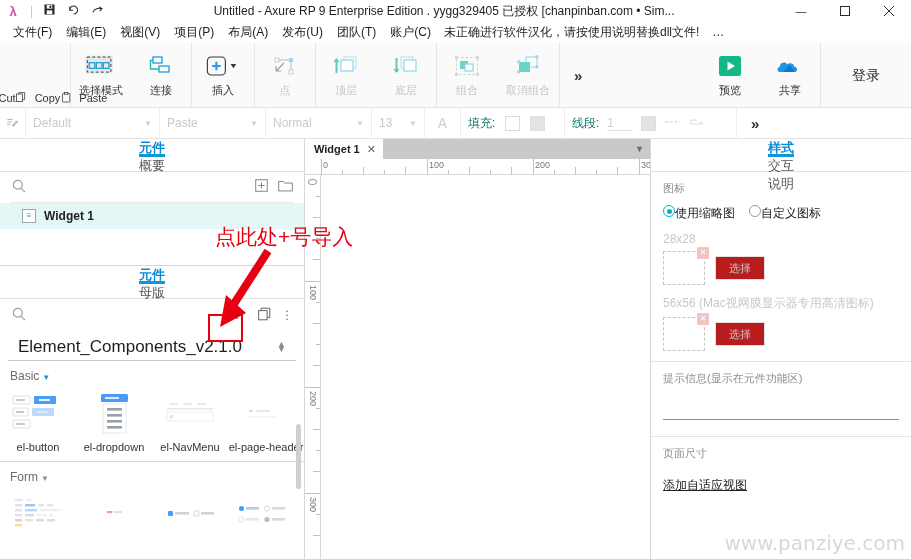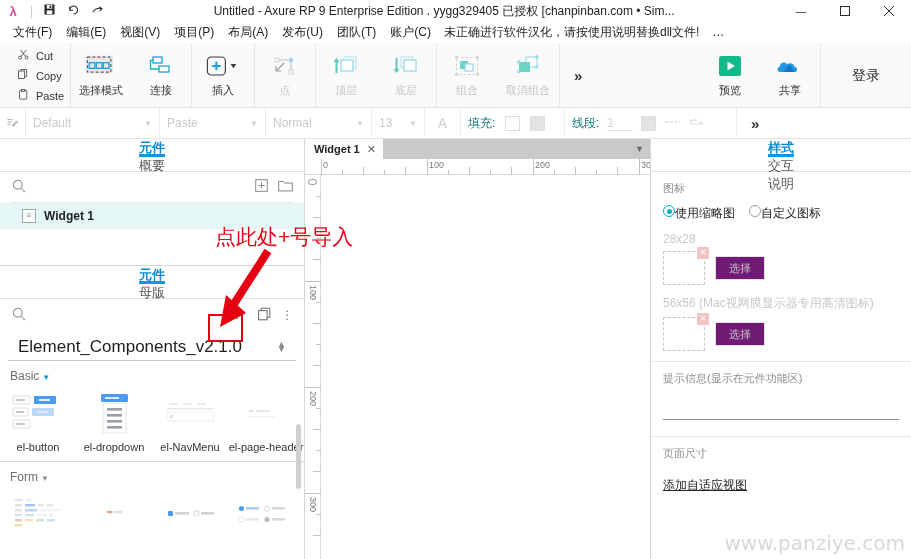--- a/index.html
+++ b/index.html
@@ -35,22 +35,22 @@
   }
   .menu-item { padding: 0 7px; height: 21px; line-height: 21px; white-space: nowrap; cursor: default; }
   .menu-note { padding: 0 6px; white-space: nowrap; color: #1e1e1e; }
 
   
   .toolbar {
     position: absolute; top: 43px; left: 0; width: 911px; height: 65px;
     background: #fafafa; border-bottom: 1px solid #e2e2e2; display: flex; align-items: stretch;
   }
   .tbar-sec { display: flex; align-items: center; border-right: 1px solid #e6e6e6; height: 65px; }
-  .clip-col { display: flex; flex-direction: column; justify-content: center;
-              width: 70px; padding-left: 17px; height: 65px; }
+  .clip-col { display: flex; flex-direction: row; justify-content: center;
+              width: 70px; padding-left: 17px; height: 65px; align-items: flex-end; }
   .clip-row { display: flex; align-items: center; height: 20px; font-size: 11px; color: #333; gap: 7px; }
   .clip-ic { width: 12px; text-align: center; font-size: 11px; color: #444; }
 
   .tool-btn { width: 60px; height: 65px; display: flex; flex-direction: column;
               align-items: center; justify-content: center; gap: 4px; }
   .tool-btn.wide { width: 62px; }
   .tool-lbl { font-size: 11px; color: #333; white-space: nowrap; }
   .tool-lbl.dis { color: #c4c4c4; }
   .tool-ic { height: 26px; display: flex; align-items: center; justify-content: center; }
 
@@ -140,21 +140,21 @@
          position:relative; background:#fff; }
   .rdo.on { border-color:#00b3c4; }
   .rdo.on:after { content:""; position:absolute; left:2.5px; top:2.5px; width:5px; height:5px;
                   border-radius:50%; background:#00b3c4; }
   .dimlbl { font-size: 12px; color:#c8c8c8; margin: 10px 0 5px 0; }
   .iconrow { display:flex; align-items:center; gap: 10px; }
   .icobox { width: 42px; height: 34px; border: 1px dashed #c4c4c4; position:relative; background:#fff; }
   .brokenimg { position:absolute; right:-5px; top:-5px; width: 12px; height:12px; background:#f2c4c4;
                color:#fff; font-size:8px; line-height:12px; text-align:center; border-radius:1px; }
   .selbtn { width: 50px; height: 24px; border:1px solid #e2e2e2; font-size: 11px; color:#c8c8c8;
-            display:flex; align-items:center; justify-content:center; background:#701a75; }
+            display:flex; align-items:center; justify-content:center; background:#b91c1c; }
   .tipline { border-bottom: 1px solid #8f8f8f; height: 30px; margin-top: 4px; }
   .link { font-size: 12px; color:#222; text-decoration: underline; }
 
   .watermark { position:absolute; right: 6px; bottom: 4px; font-size: 20px; color:#d8d8d8;
                font-family: "DejaVu Sans", sans-serif; letter-spacing: 0px; }
 
   
   .anno-text { position:absolute; left: 215px; top: 223px; font-size: 21px; color:#e60012;
                font-weight: 500; white-space:nowrap; z-index: 50; }
   .anno-arrow { position:absolute; left: 206px; top: 247px; width: 80px; height: 88px; z-index: 50; }

